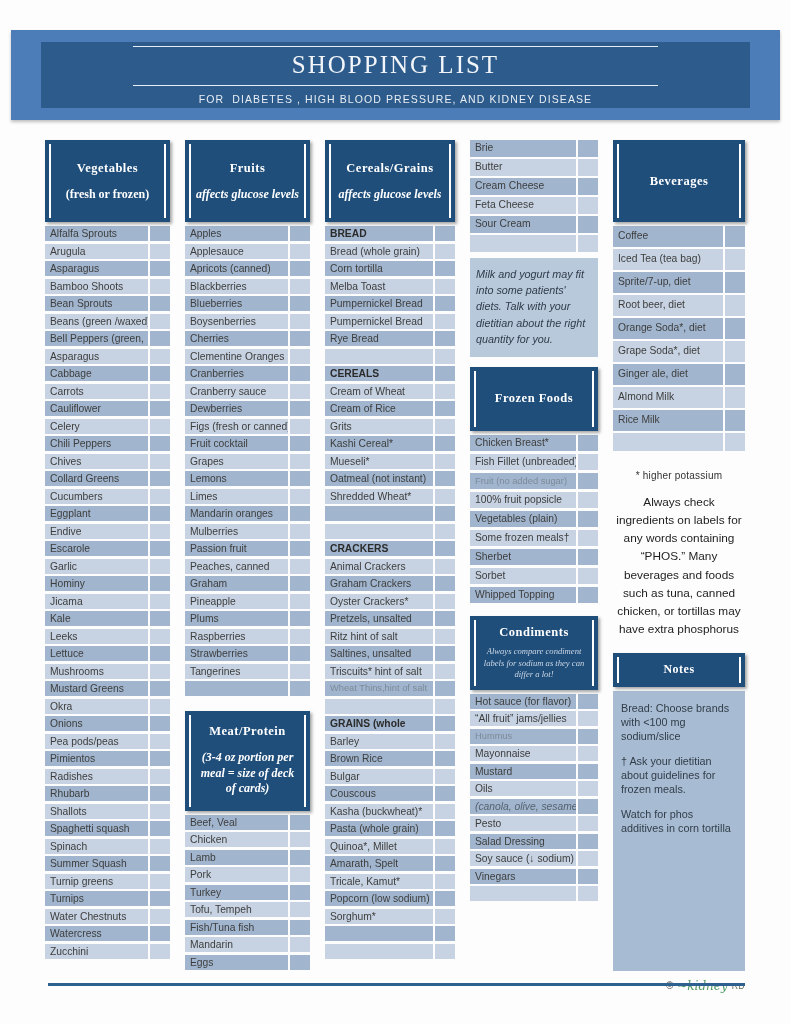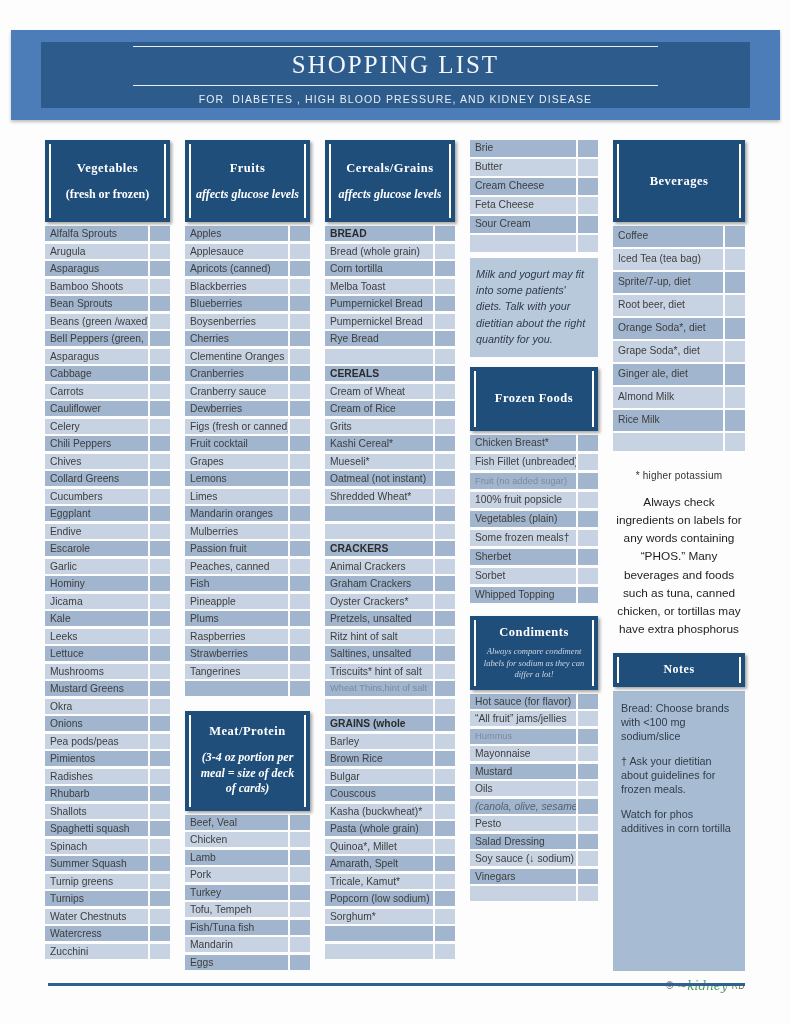--- a/index.html
+++ b/index.html
@@ -412,21 +412,21 @@
         </div>
         <div class="row">
           <div class="cell lab">Passion fruit</div>
           <div class="cell chk"></div>
         </div>
         <div class="row">
           <div class="cell lab">Peaches, canned</div>
           <div class="cell chk"></div>
         </div>
         <div class="row">
-          <div class="cell lab">Fish</div>
+          <div class="cell lab">Graham</div>
           <div class="cell chk"></div>
         </div>
         <div class="row">
           <div class="cell lab">Pineapple</div>
           <div class="cell chk"></div>
         </div>
         <div class="row">
           <div class="cell lab">Plums</div>
           <div class="cell chk"></div>
         </div>

